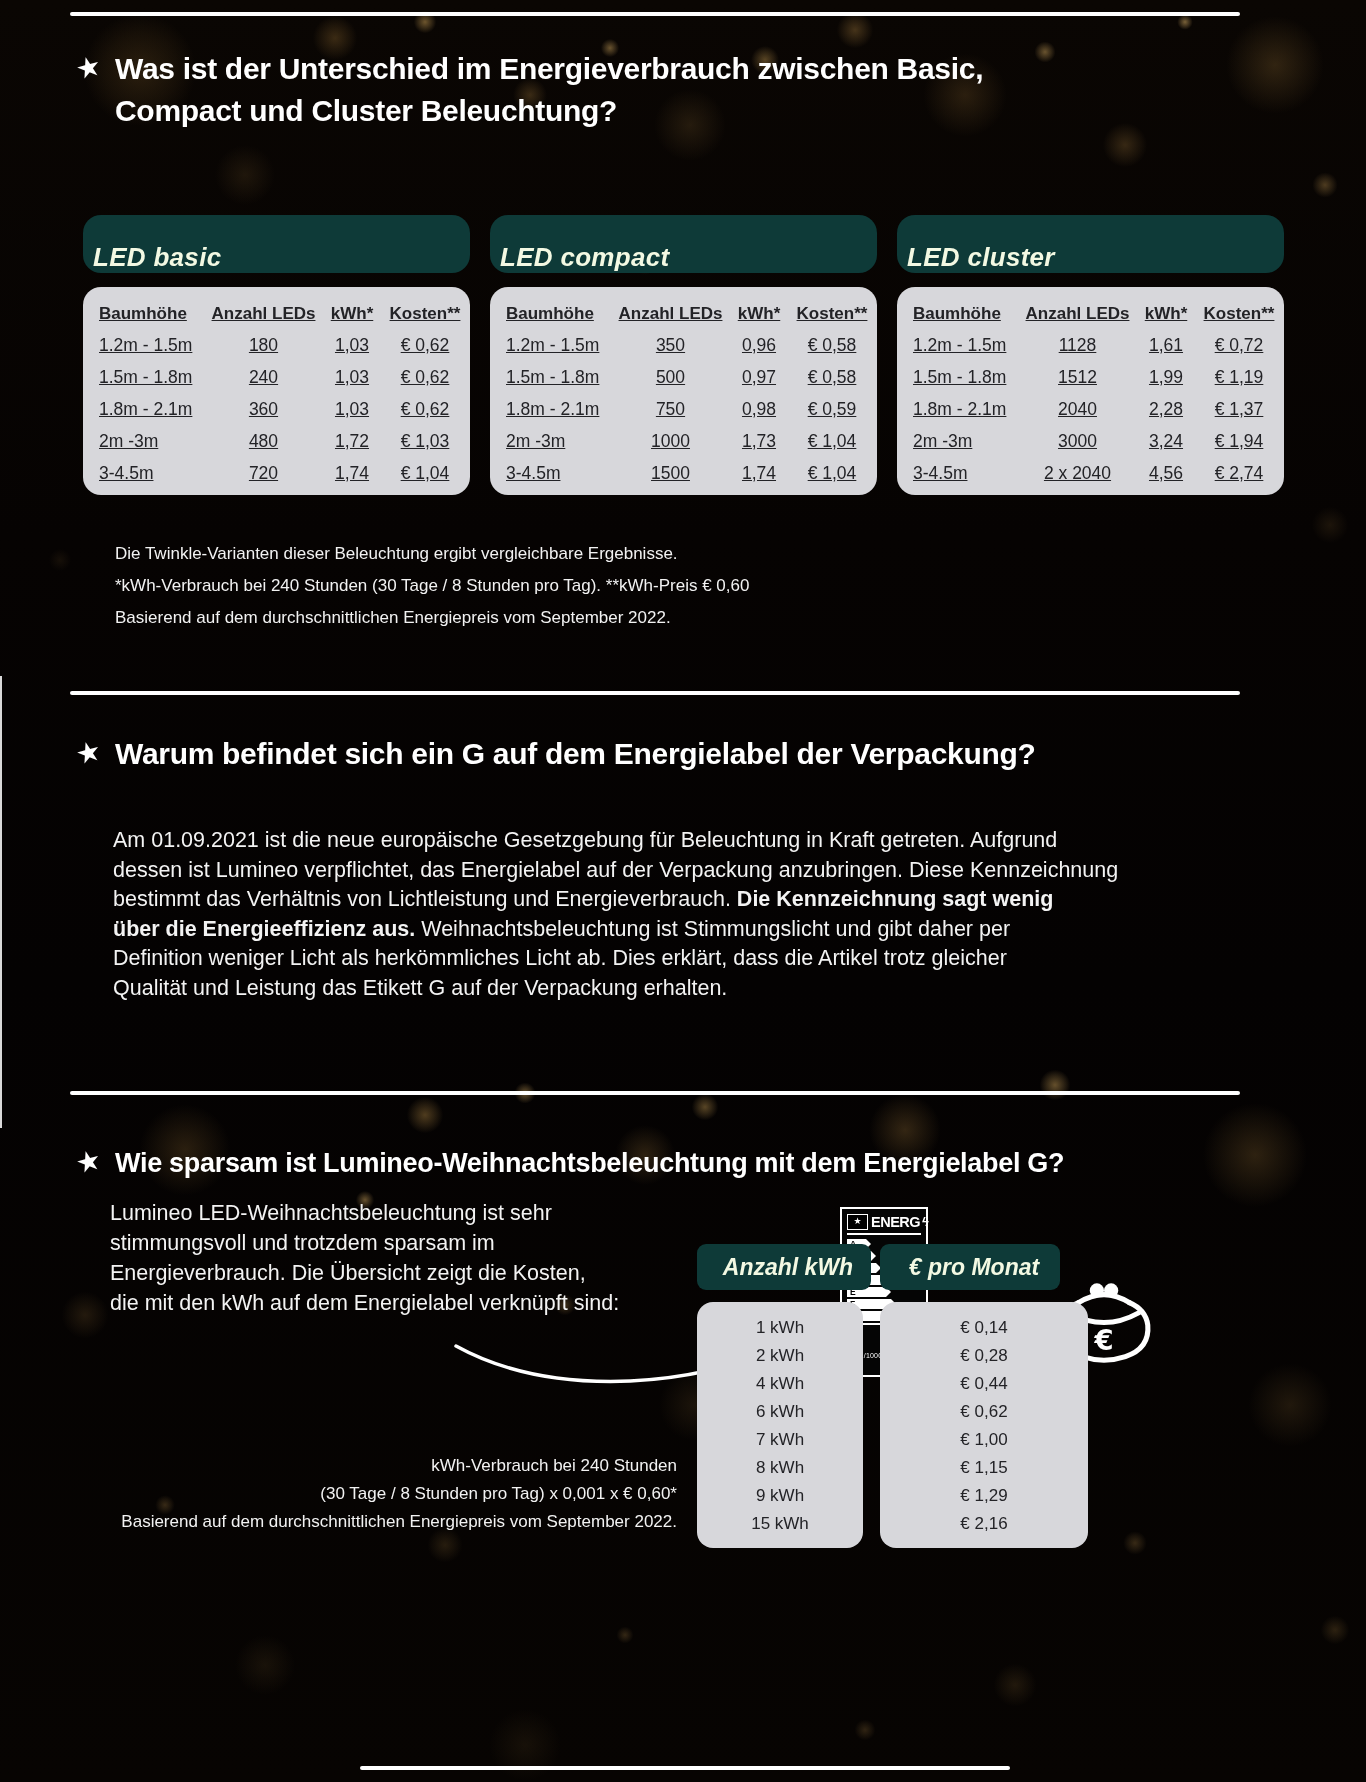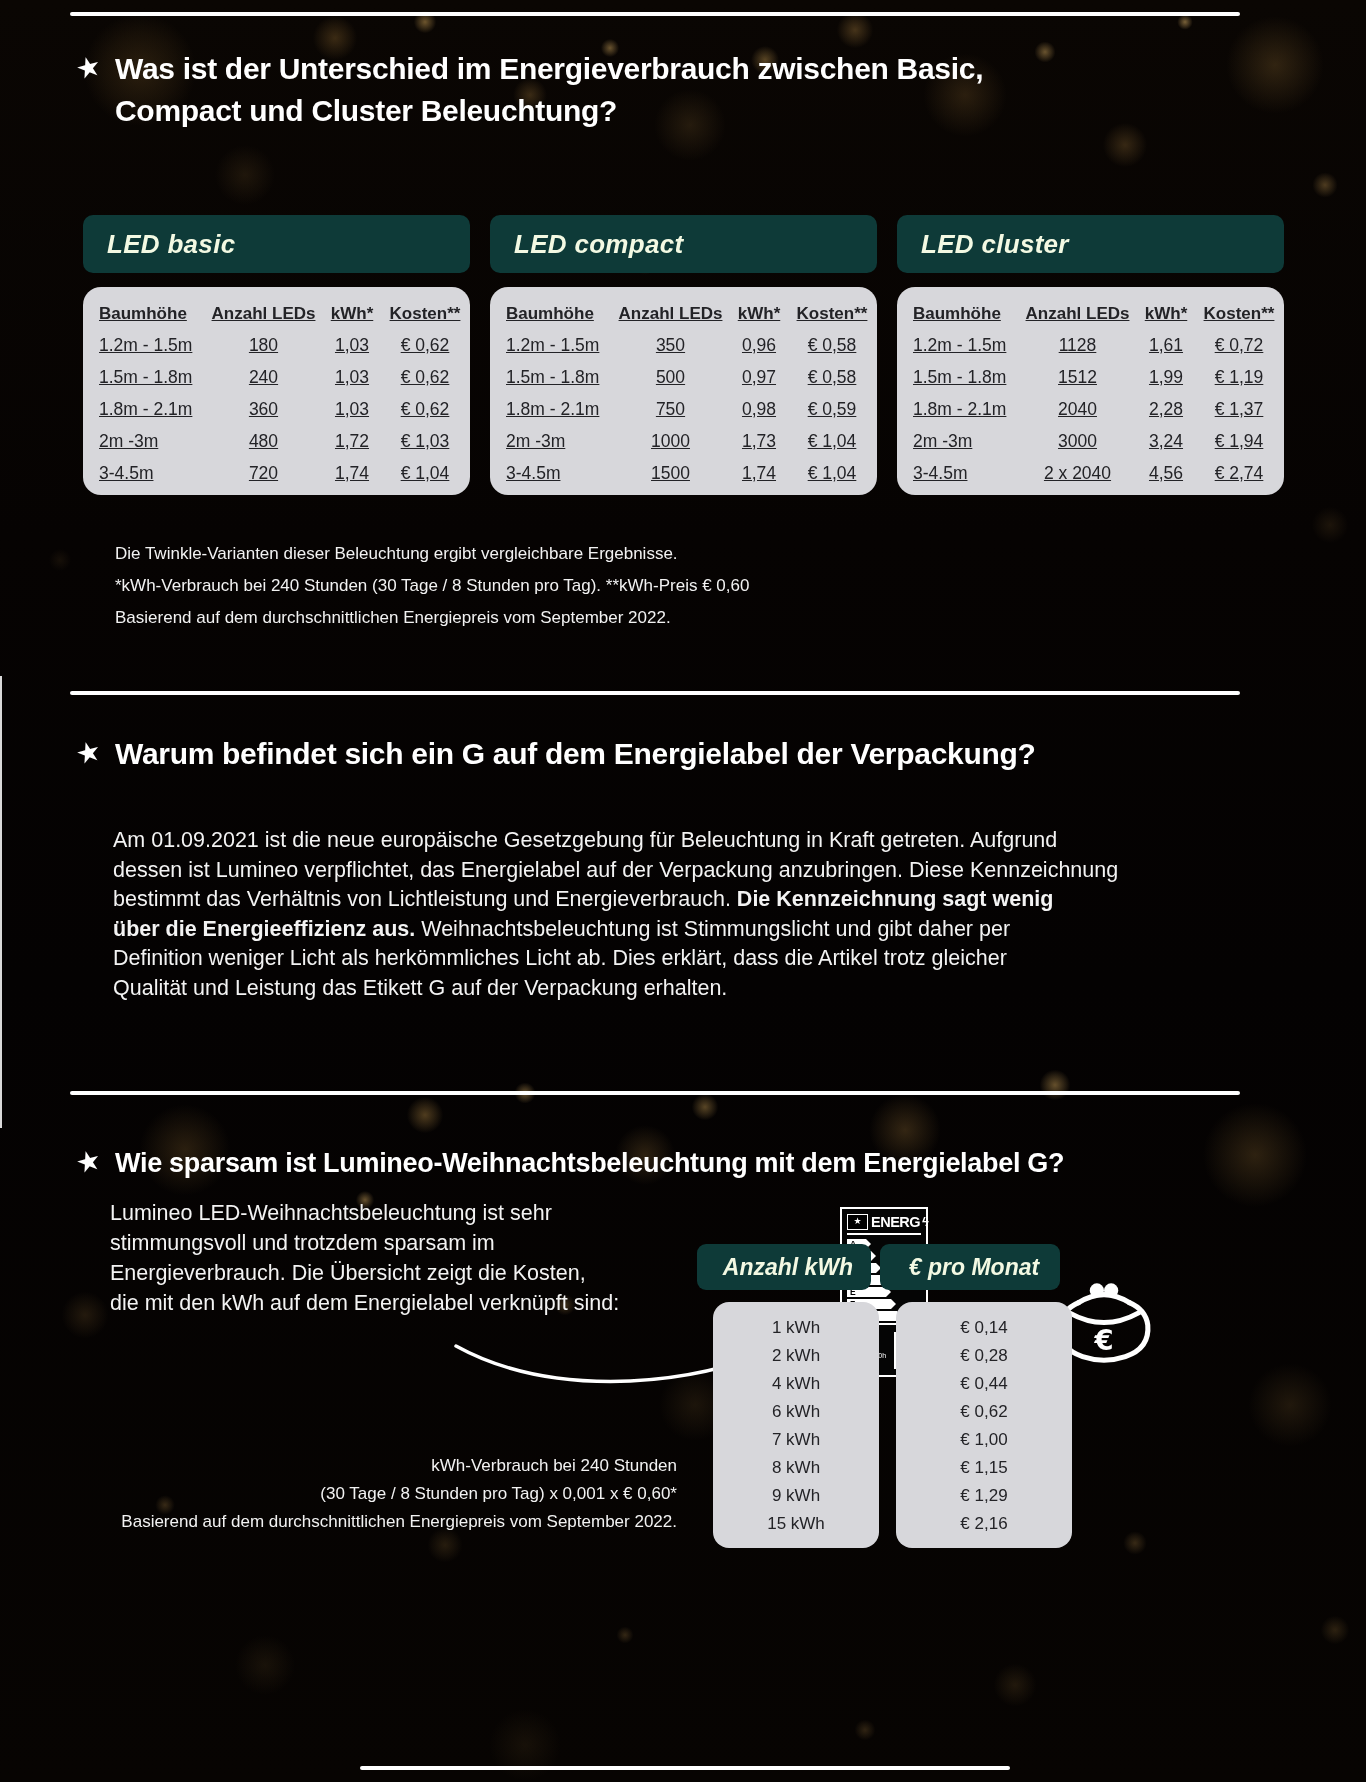--- a/index.html
+++ b/index.html
@@ -57,22 +57,22 @@
   
   .rule{position:absolute;left:70px;width:1170px;height:4px;background:#fff;border-radius:2px;}
   .rule-top{top:12px;} .rule-2{top:691px;} .rule-3{top:1091px;}
   .rule-bottom{left:360px;width:650px;top:1766px;}
   .edge-sliver{position:absolute;left:0;top:676px;width:2px;height:452px;background:rgba(255,255,255,.85);}
   
   .sec-star{position:absolute;color:#fff;font-size:28px;transform:rotate(-15deg);line-height:1;}
   .h1{position:absolute;left:115px;color:#fff;font-weight:bold;font-size:30px;line-height:42px;white-space:nowrap;letter-spacing:-.3px;}
   
   .led-card{position:absolute;top:215px;width:387px;}
-  .led-card-header{height:58px;border-radius:10px;background:#0e3a38;display:flex;align-items:center;
-      padding-left:24px;box-sizing:border-box;color:#f3f9e3;font-size:26px;font-style:italic;font-weight:600;letter-spacing:.3px;}
+  .led-card-header{height:58px;border-radius:18px;background:#0e3a38;display:flex;align-items:flex-end;
+      padding-left:10px;box-sizing:border-box;color:#f3f9e3;font-size:26px;font-style:italic;font-weight:600;letter-spacing:.3px;}
   .led-table{margin-top:14px;height:208px;border-radius:18px;background:#d7d7db;box-sizing:border-box;
       padding:12px 8px 0 16px;}
   .led-row{display:grid;grid-template-columns:112px 105px 72px 74px;align-items:center;height:32px;
       font-size:17.5px;color:#232327;text-decoration:underline;}
   .led-row.led-head{height:30px;font-weight:bold;font-size:17px;}
   .led-row .c1{text-align:left;} .led-row .c2,.led-row .c3,.led-row .c4{text-align:center;}
   
   .fn1{position:absolute;left:115px;top:538px;color:#f2f2f2;font-size:17px;line-height:32px;white-space:nowrap;}
   .para{position:absolute;left:113px;top:826px;color:#f3f3f3;font-size:21.5px;line-height:29.5px;white-space:nowrap;}
   .para .bld{font-weight:bold;}
@@ -99,22 +99,22 @@
   .elabel-kwh-num{color:#fff;font-weight:bold;font-size:25px;line-height:24px;}
   .elabel-kwh-unit{color:#fff;font-size:7px;letter-spacing:.2px;}
   .elabel-square{position:absolute;right:0;bottom:1px;width:27px;height:37px;background:#fff;}
   
   .arrow-svg{position:absolute;left:448px;top:1332px;}
   .purse-svg{position:absolute;left:1048px;top:1264px;}
   
   .mini-header{position:absolute;top:1244px;height:46px;border-radius:9px;background:#0e3a38;
       display:flex;align-items:center;justify-content:center;color:#f3f9e3;font-size:23px;font-style:italic;font-weight:600;padding-left:8px;}
   .mini-header-kwh{left:697px;width:166px;} .mini-header-euro{left:880px;width:172px;}
-  .mini-table{position:absolute;top:1302px;border-radius:16px;background:#d7d7db;box-sizing:border-box;padding:12px 0 10px 0;margin-left:16px;}
-  .mini-table-kwh{left:697px;width:166px;} .mini-table-euro{left:880px;width:176px;}
+  .mini-table{position:absolute;top:1302px;border-radius:16px;background:#d7d7db;box-sizing:border-box;padding:12px 0 10px 0;}
+  .mini-table-kwh{left:697px;width:166px;} .mini-table-euro{left:880px;width:208px;}
   .mini-table > div{height:28px;line-height:28px;text-align:center;font-size:17px;color:#232327;}
 </style>
 </head>
 <body>
 
 <div class="canvas">
   <div class="bokeh bokeh-a"></div>
   <div class="bokeh bokeh-b"></div>
 
   <div class="rule rule-top"></div>

